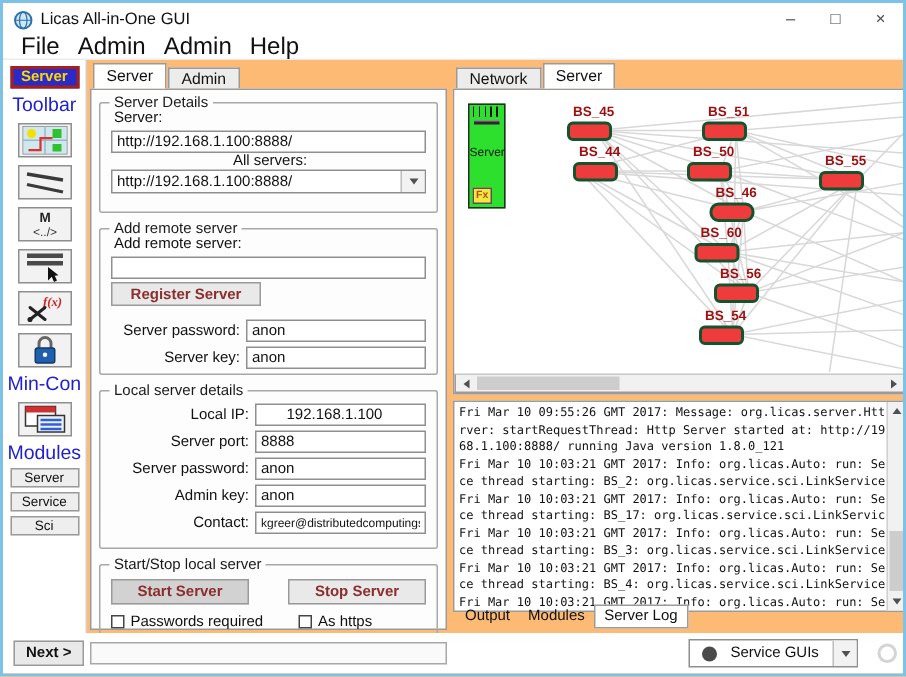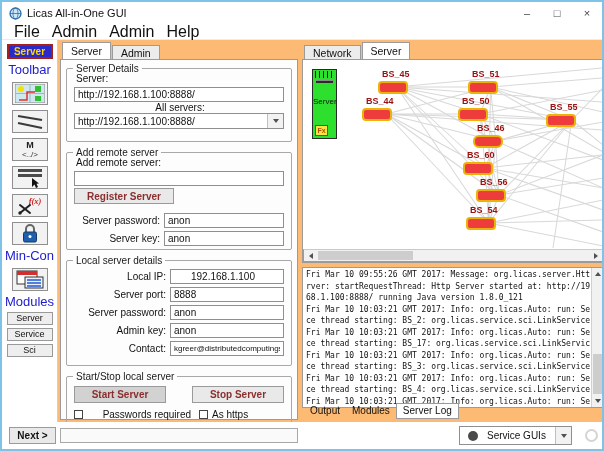--- a/index.html
+++ b/index.html
@@ -52,21 +52,21 @@
          color:#111; display:flex; align-items:center; justify-content:center; }
   .btn.red { color:#8b2e2e; font-weight:bold; }
   .cb { width:9px; height:9px; border:1px solid #444; background:#fff; margin-right:4px; flex-shrink:0; }
   
   .mid { position:absolute; left:58px; top:40px; width:238px; bottom:29px; }
   .mid-content { position:absolute; top:17px; left:0; right:0; bottom:0; padding:8px 5px 4px 5px; }
   
   .right { position:absolute; left:300px; top:40px; width:302px; bottom:29px; }
   .graph-wrap { position:absolute; top:17px; left:0; right:0; height:204px; }
   .graph-canvas { position:relative; width:100%; height:189px; background:#fff; overflow:hidden; }
-  .gnode { position:absolute; width:30px; height:13px; background:#ee3b3b; border:2px solid #eab308;
+  .gnode { position:absolute; width:30px; height:13px; background:#ee3b3b; border:2px solid #14532d;
            border-radius:4px; }
   .gnode-label { position:absolute; bottom:13px; left:50%; transform:translateX(-40%);
                  font-size:9px; font-weight:bold; color:#9b1010; white-space:nowrap; }
   .server-box { position:absolute; left:9px; top:9px; width:25px; height:70px; background:#2ee02e;
                 border:1px solid #2a2a2a; display:flex; flex-direction:column; }
   .srv-ticks { height:7px; margin:1px 2px 0 2px;
                background:repeating-linear-gradient(90deg,#111 0 1px,transparent 1px 4px); }
   .srv-slot { height:3px; background:#8a8a8a; margin:2px 3px 0 3px; border-bottom:2px solid #2a2a2a; }
   .srv-name { font-size:8px; color:#111; text-align:center; margin-top:14px; }
   .fx-box { position:absolute; left:2px; bottom:2px; width:13px; height:11px; background:#f5e642;
@@ -261,21 +261,21 @@
       </div>
 
       <div class="group" style="height:52px; margin-top:10px;">
         <span class="group-title">Start/Stop local server</span>
         <div class="row" style="margin-top:5px;">
           <div class="btn red" style="flex:1; height:17px; background:#d2d2d2; margin-right:26px;">Start Server</div>
           <div class="btn red" style="flex:1; height:17px;">Stop Server</div>
         </div>
         <div class="row" style="margin-top:6px;">
           <span class="cb"></span>
-          <span class="flabel" style="flex:1;text-align:right;">Passwords required</span>
+          <span class="flabel" style="flex:1;">Passwords required</span>
           <span class="cb" style="margin-left:8px;"></span>
           <span class="flabel" style="width:72px;">As https</span>
         </div>
       </div>
 
     </div>
   </div>
 
   <div class="right">
     <div class="tabrow">
@@ -341,21 +341,21 @@
             <line x1="188" y1="135" x2="288" y2="95" stroke="#d8d8d8" stroke-width="1"></line>
             <line x1="175" y1="108" x2="288" y2="128" stroke="#d8d8d8" stroke-width="1"></line>
           </svg>
         <div id="graph-nodes" style="position:absolute; inset:0;">
             <div class="gnode" style="left: 75px; top: 21px; background: rgb(238, 59, 59);">
               <span class="gnode-label">BS_45</span>
             </div>
             <div class="gnode" style="left: 165px; top: 21px; background: rgb(238, 59, 59);">
               <span class="gnode-label">BS_51</span>
             </div>
-            <div class="gnode" style="left: 59px; top: 48px; background: rgb(238, 59, 59);">
+            <div class="gnode" style="left: 79px; top: 48px; background: rgb(238, 59, 59);">
               <span class="gnode-label">BS_44</span>
             </div>
             <div class="gnode" style="left: 155px; top: 48px; background: rgb(238, 59, 59);">
               <span class="gnode-label">BS_50</span>
             </div>
             <div class="gnode" style="left: 243px; top: 54px; background: rgb(238, 59, 59);">
               <span class="gnode-label">BS_55</span>
             </div>
             <div class="gnode" style="left: 170px; top: 75px; background: rgb(238, 59, 59); border-radius: 6px;">
               <span class="gnode-label">BS_46</span>

